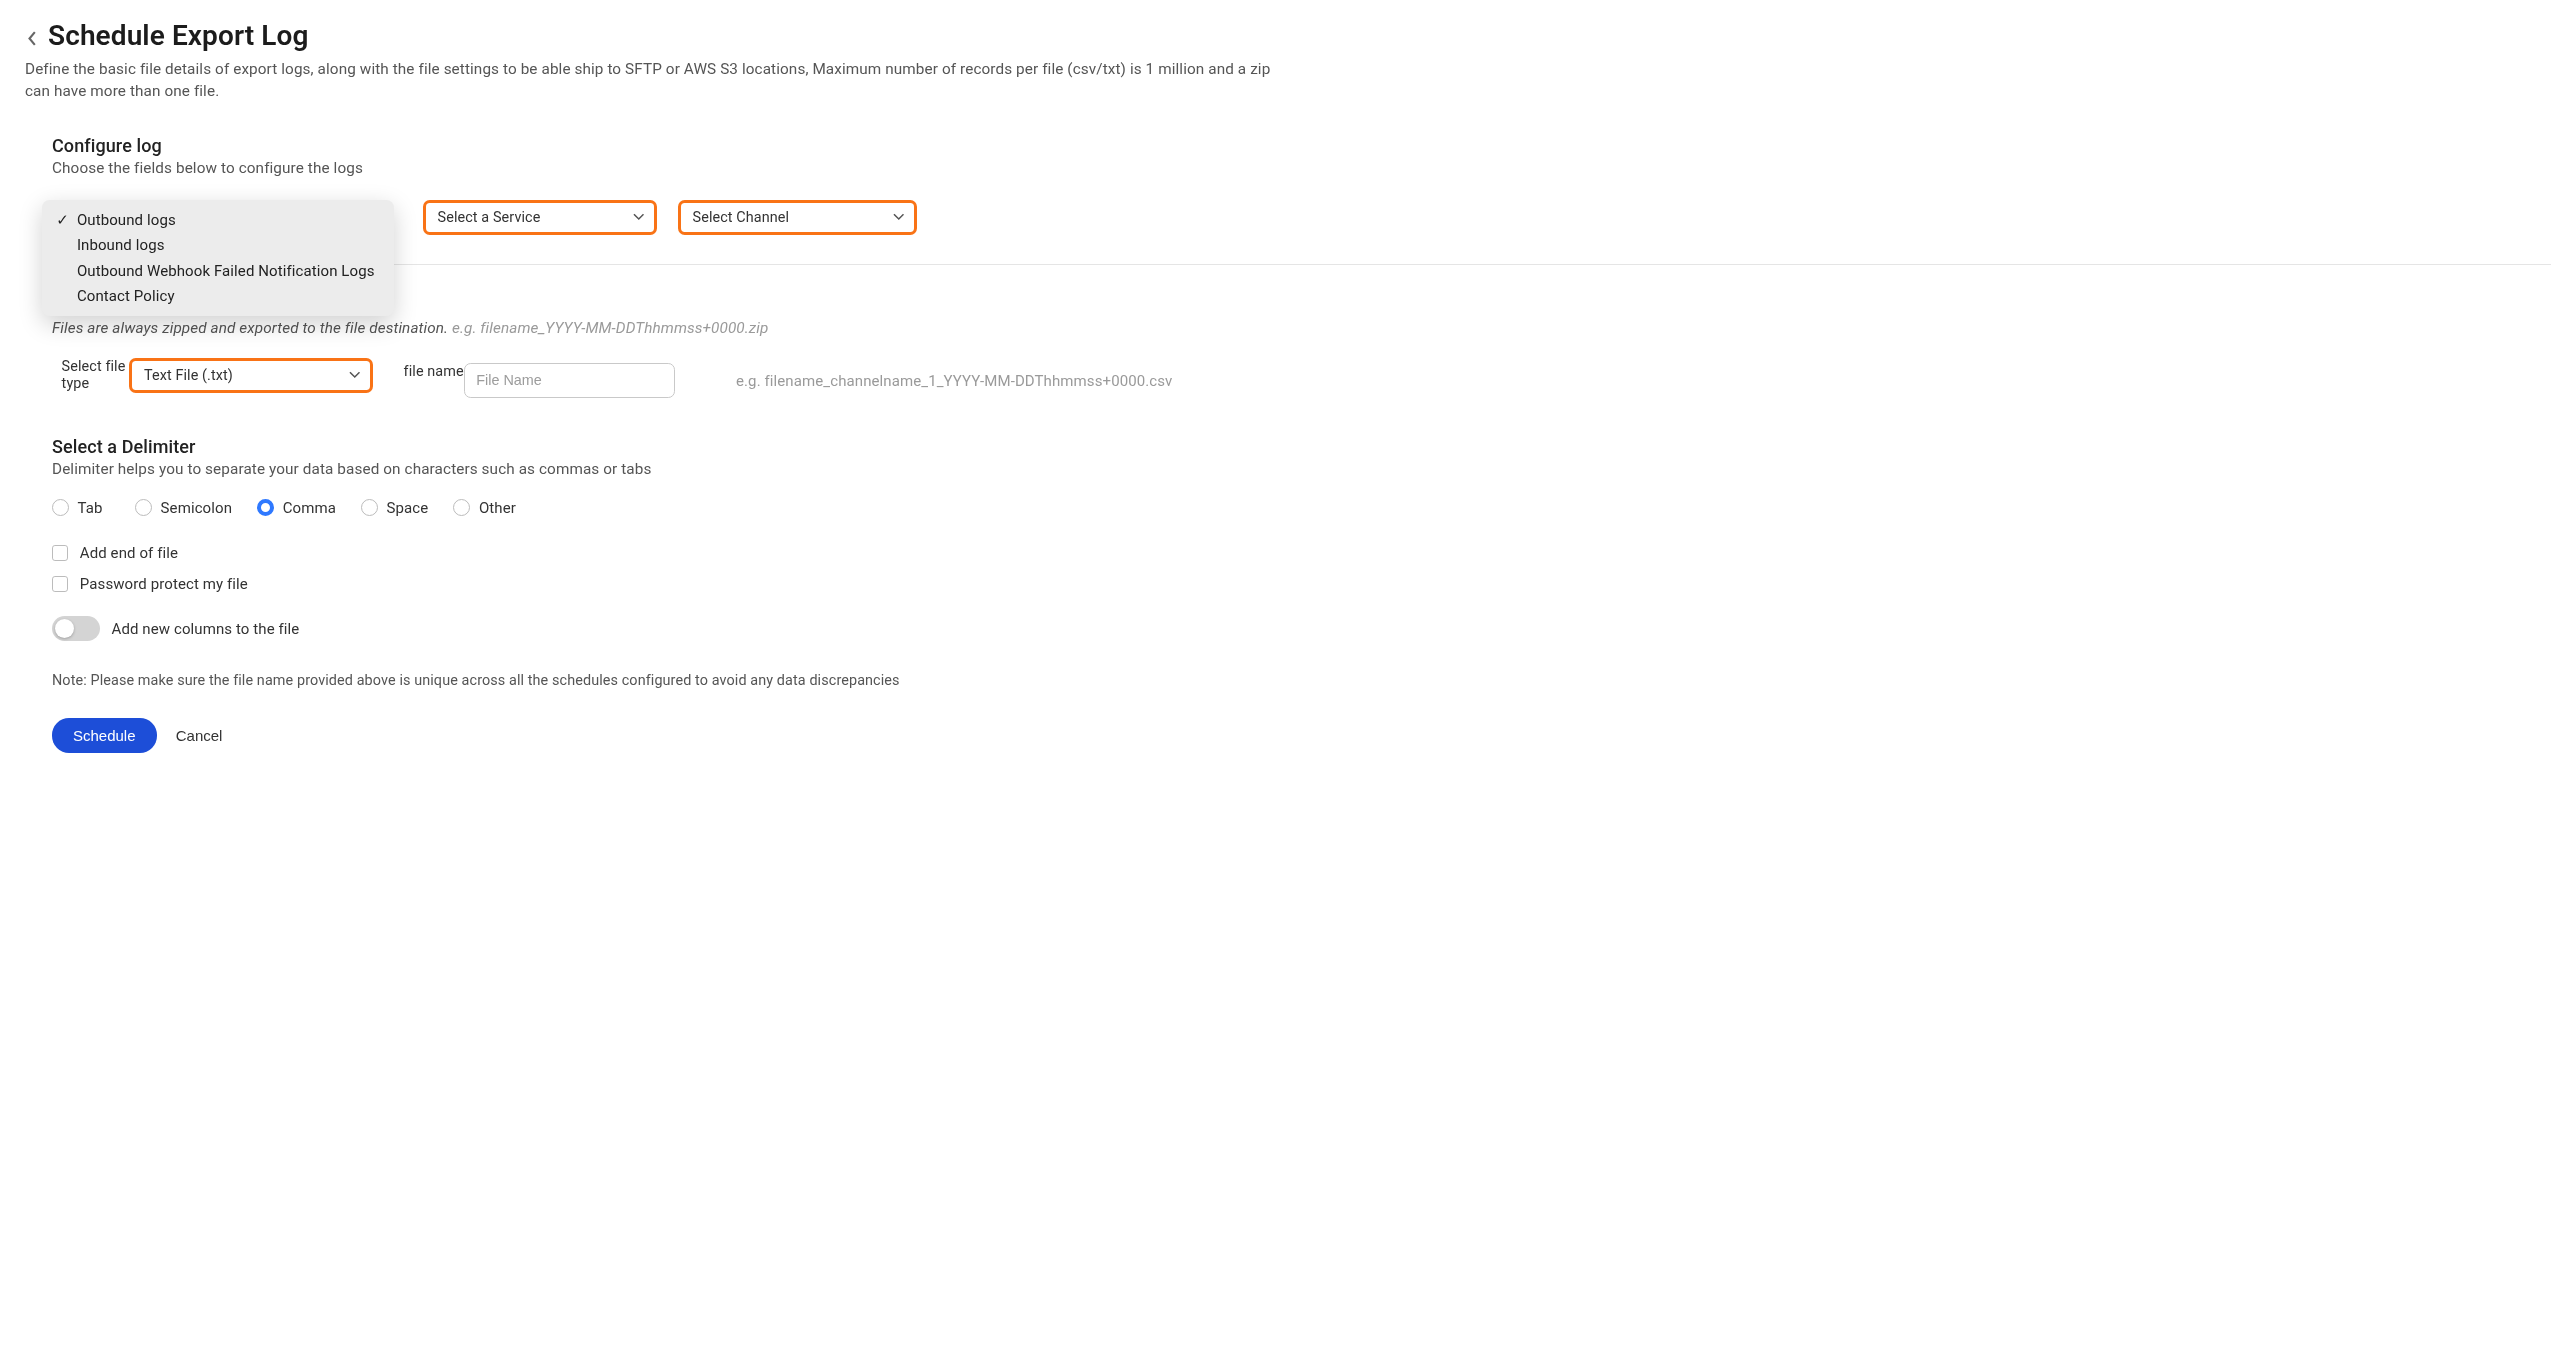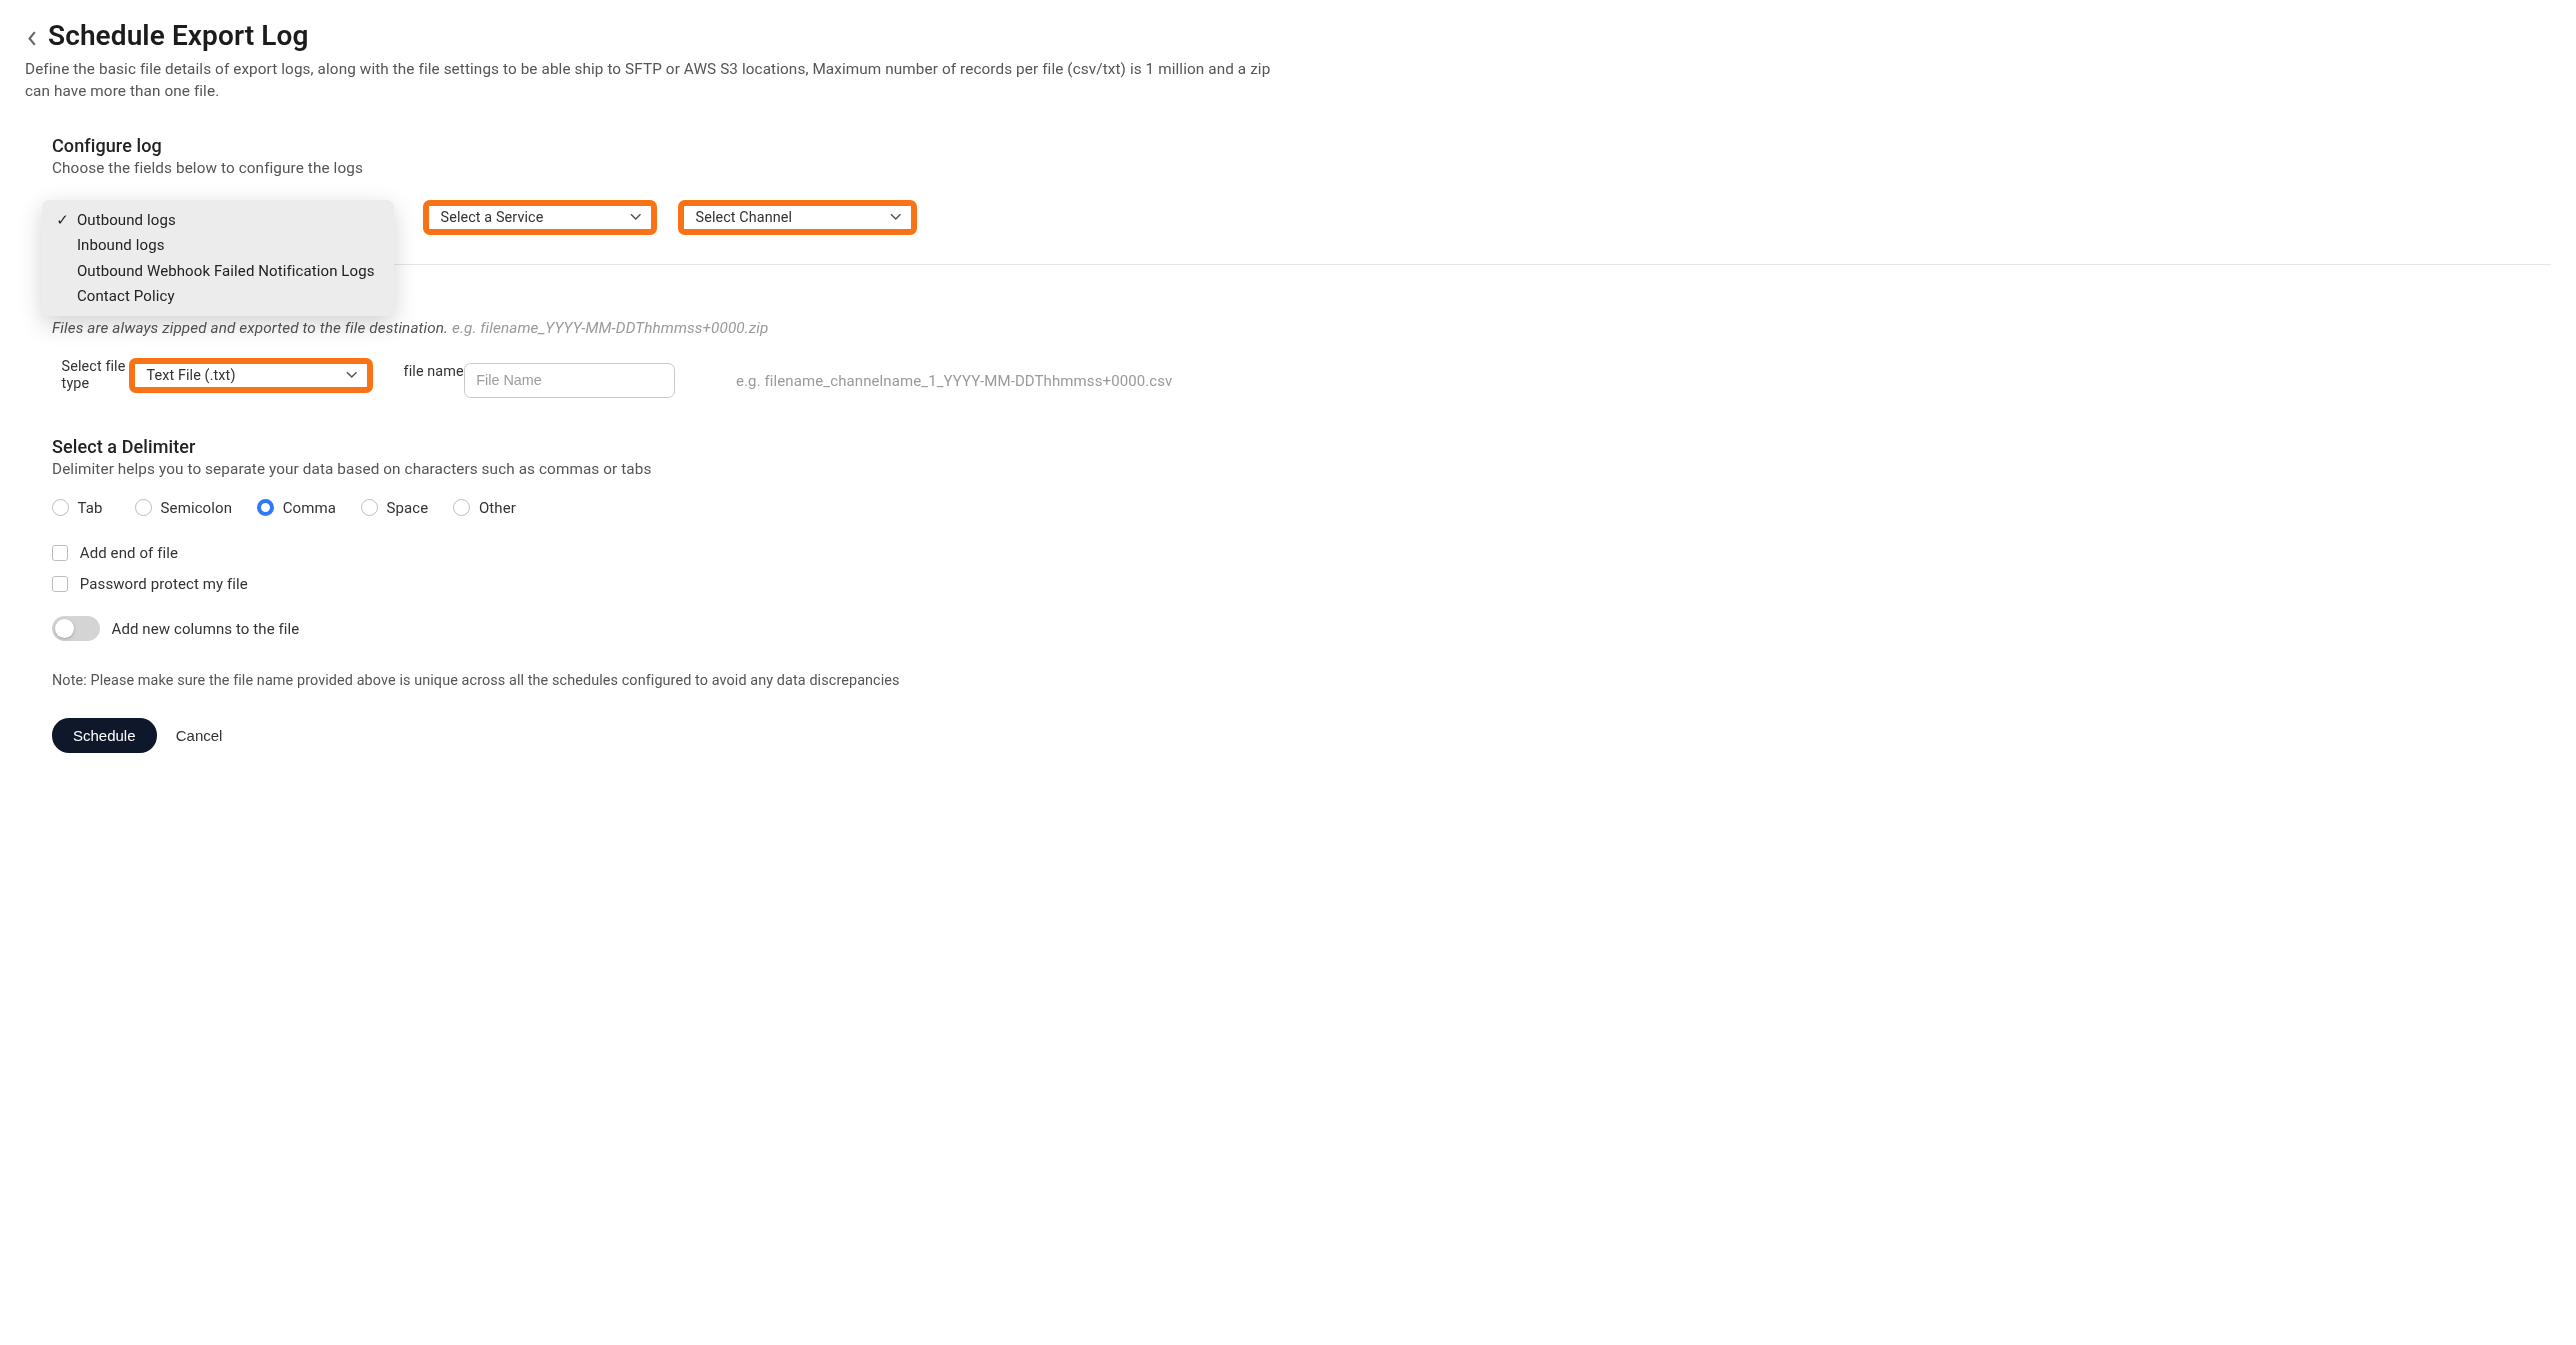--- a/index.html
+++ b/index.html
@@ -62,21 +62,21 @@
       margin-top: 23px;
       position: relative;
     }
 
     .select-wrap {
       position: relative;
       width: 239px;
     }
 
     .select-box {
-      border: 6px solid #f97316;
+      border: 3px solid #f97316;
       border-radius: 6.7px;
       height: 35px;
       width: 100%;
       padding: 0 33px 0 11.5px;
       display: flex;
       align-items: center;
       background: #fff;
       color: #333;
       font-size: 14.4px;
       cursor: pointer;
@@ -253,21 +253,21 @@
     }
 
     .action-row {
       margin-top: 29px;
       padding-left: 27px;
       display: flex;
       align-items: center;
       gap: 13.4px;
     }
     .btn-primary {
-      background: #0f172a;
+      background: #1d4ed8;
       color: #fff;
       border: none;
       border-radius: 17px;
       height: 35px;
       padding: 0 21px;
       font-size: 15px;
       cursor: pointer;
     }
     .btn-link {
       background: transparent;

